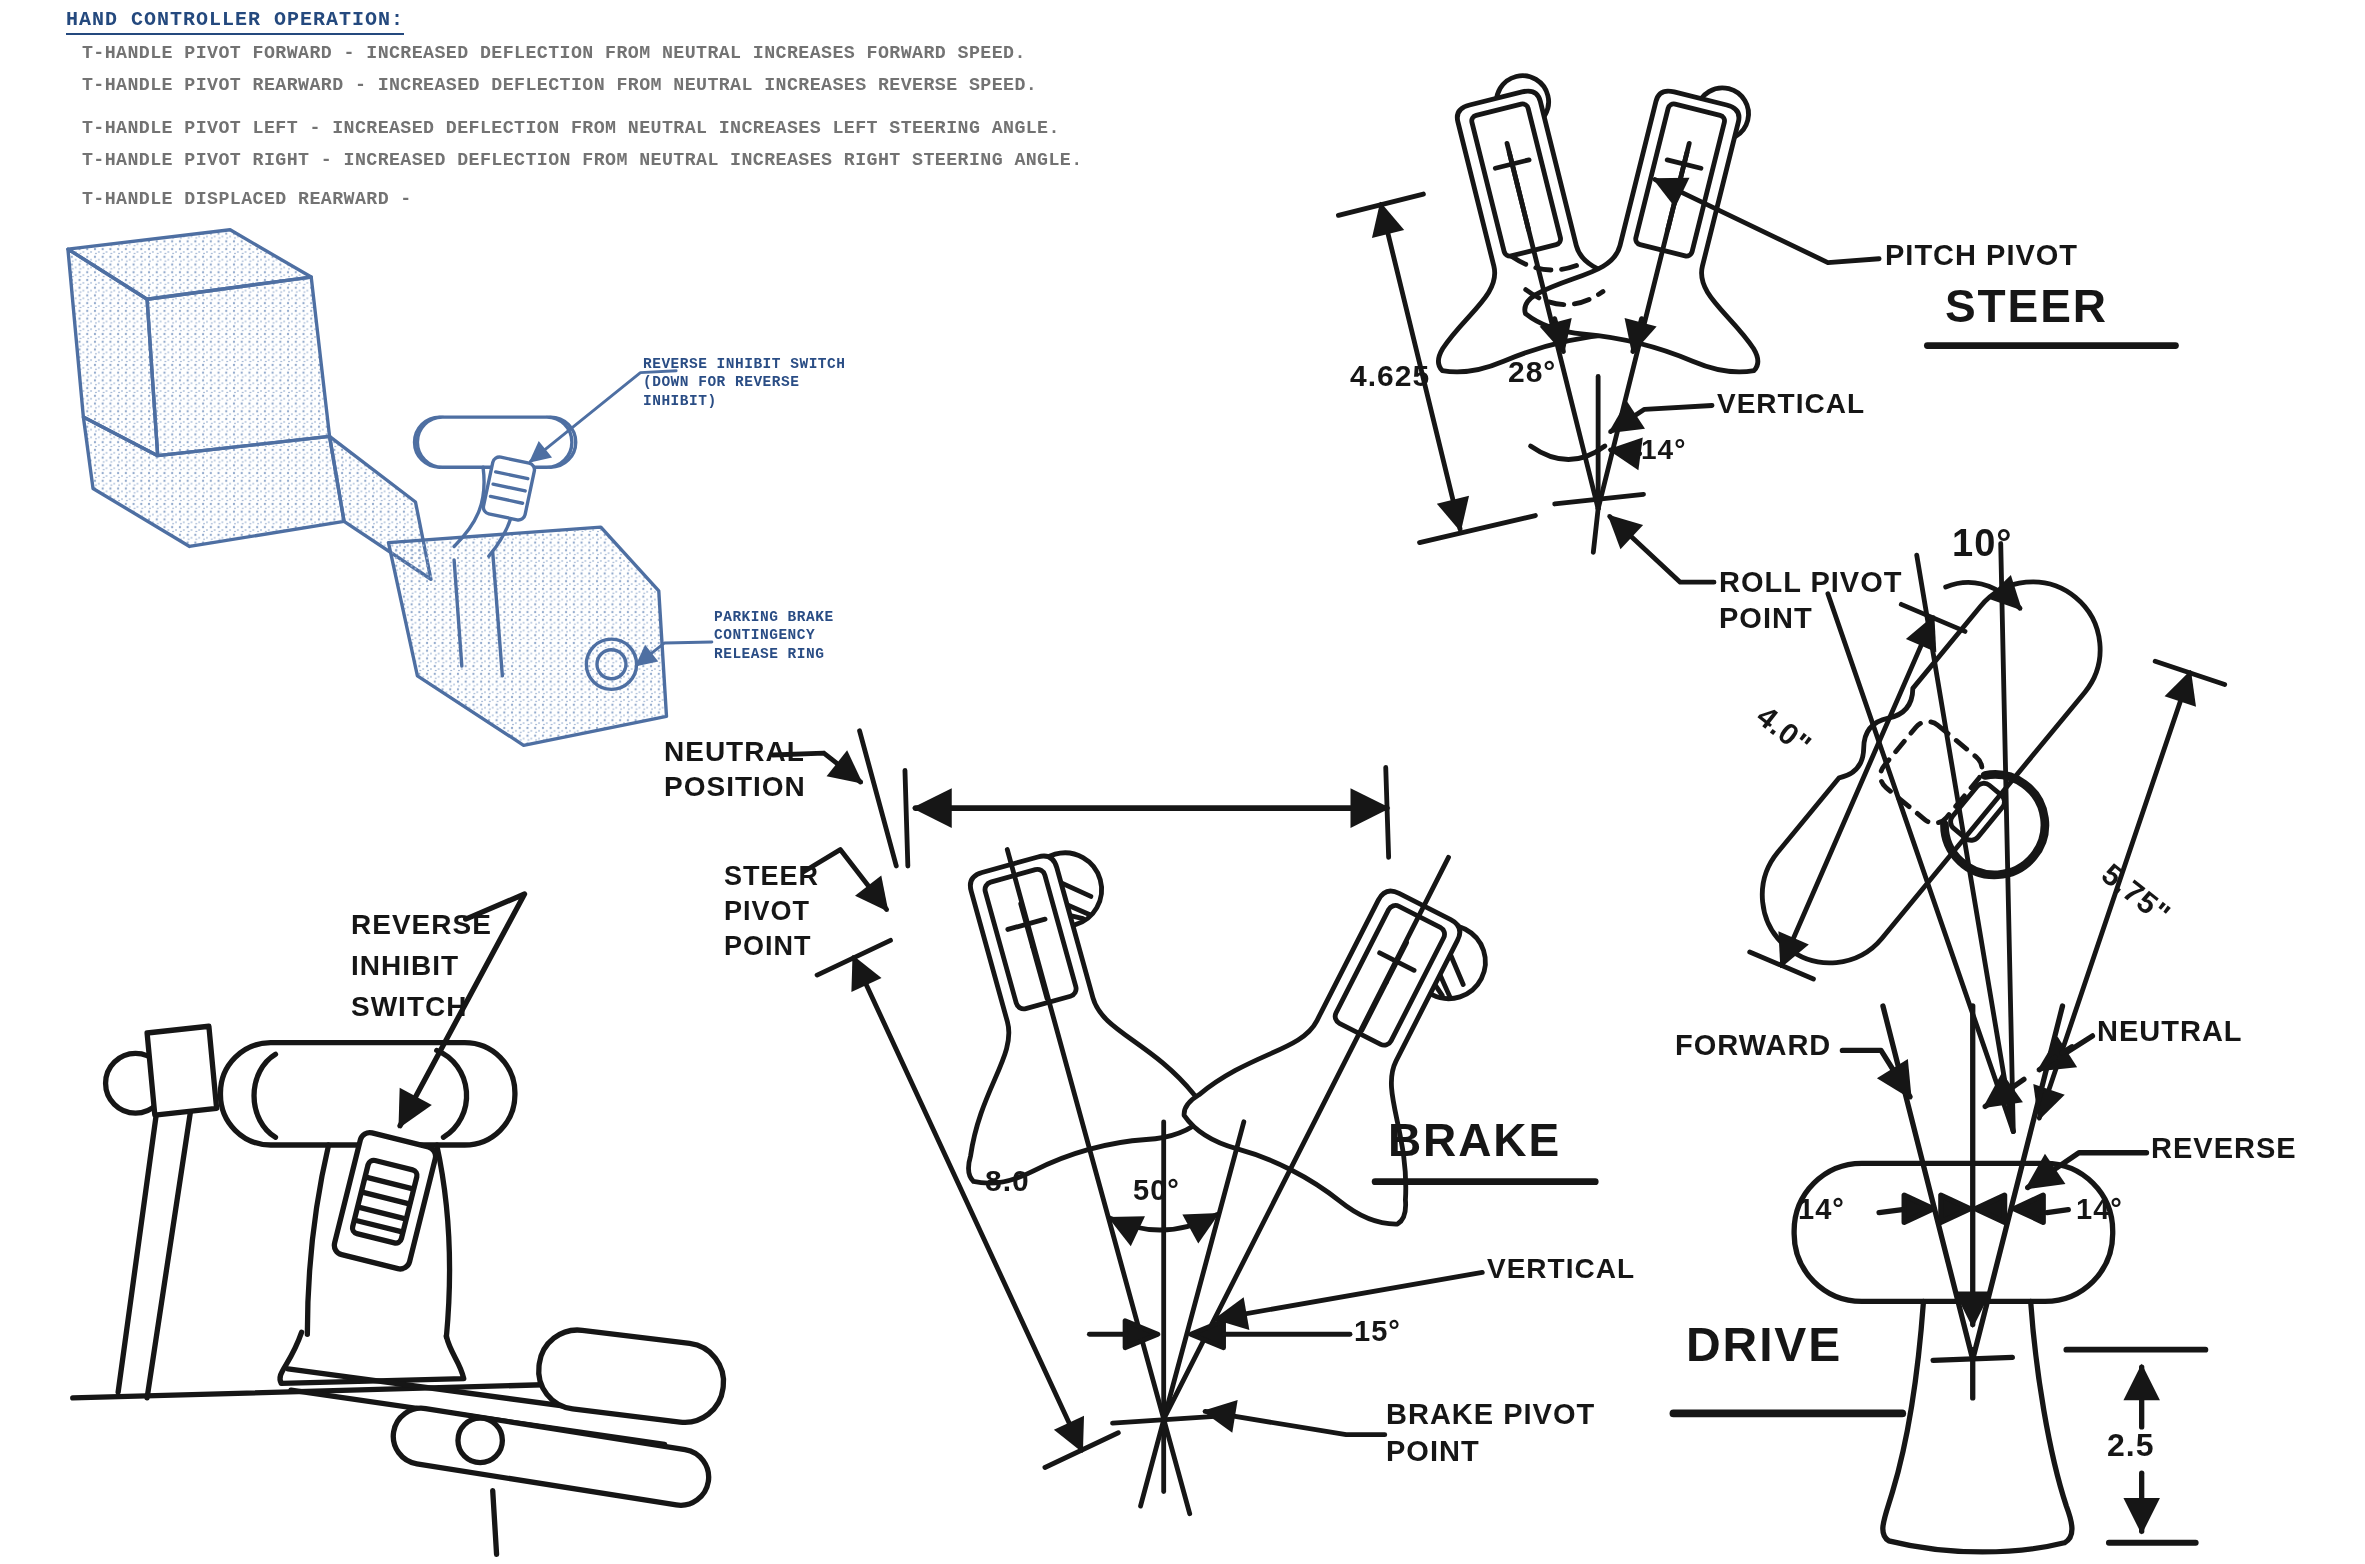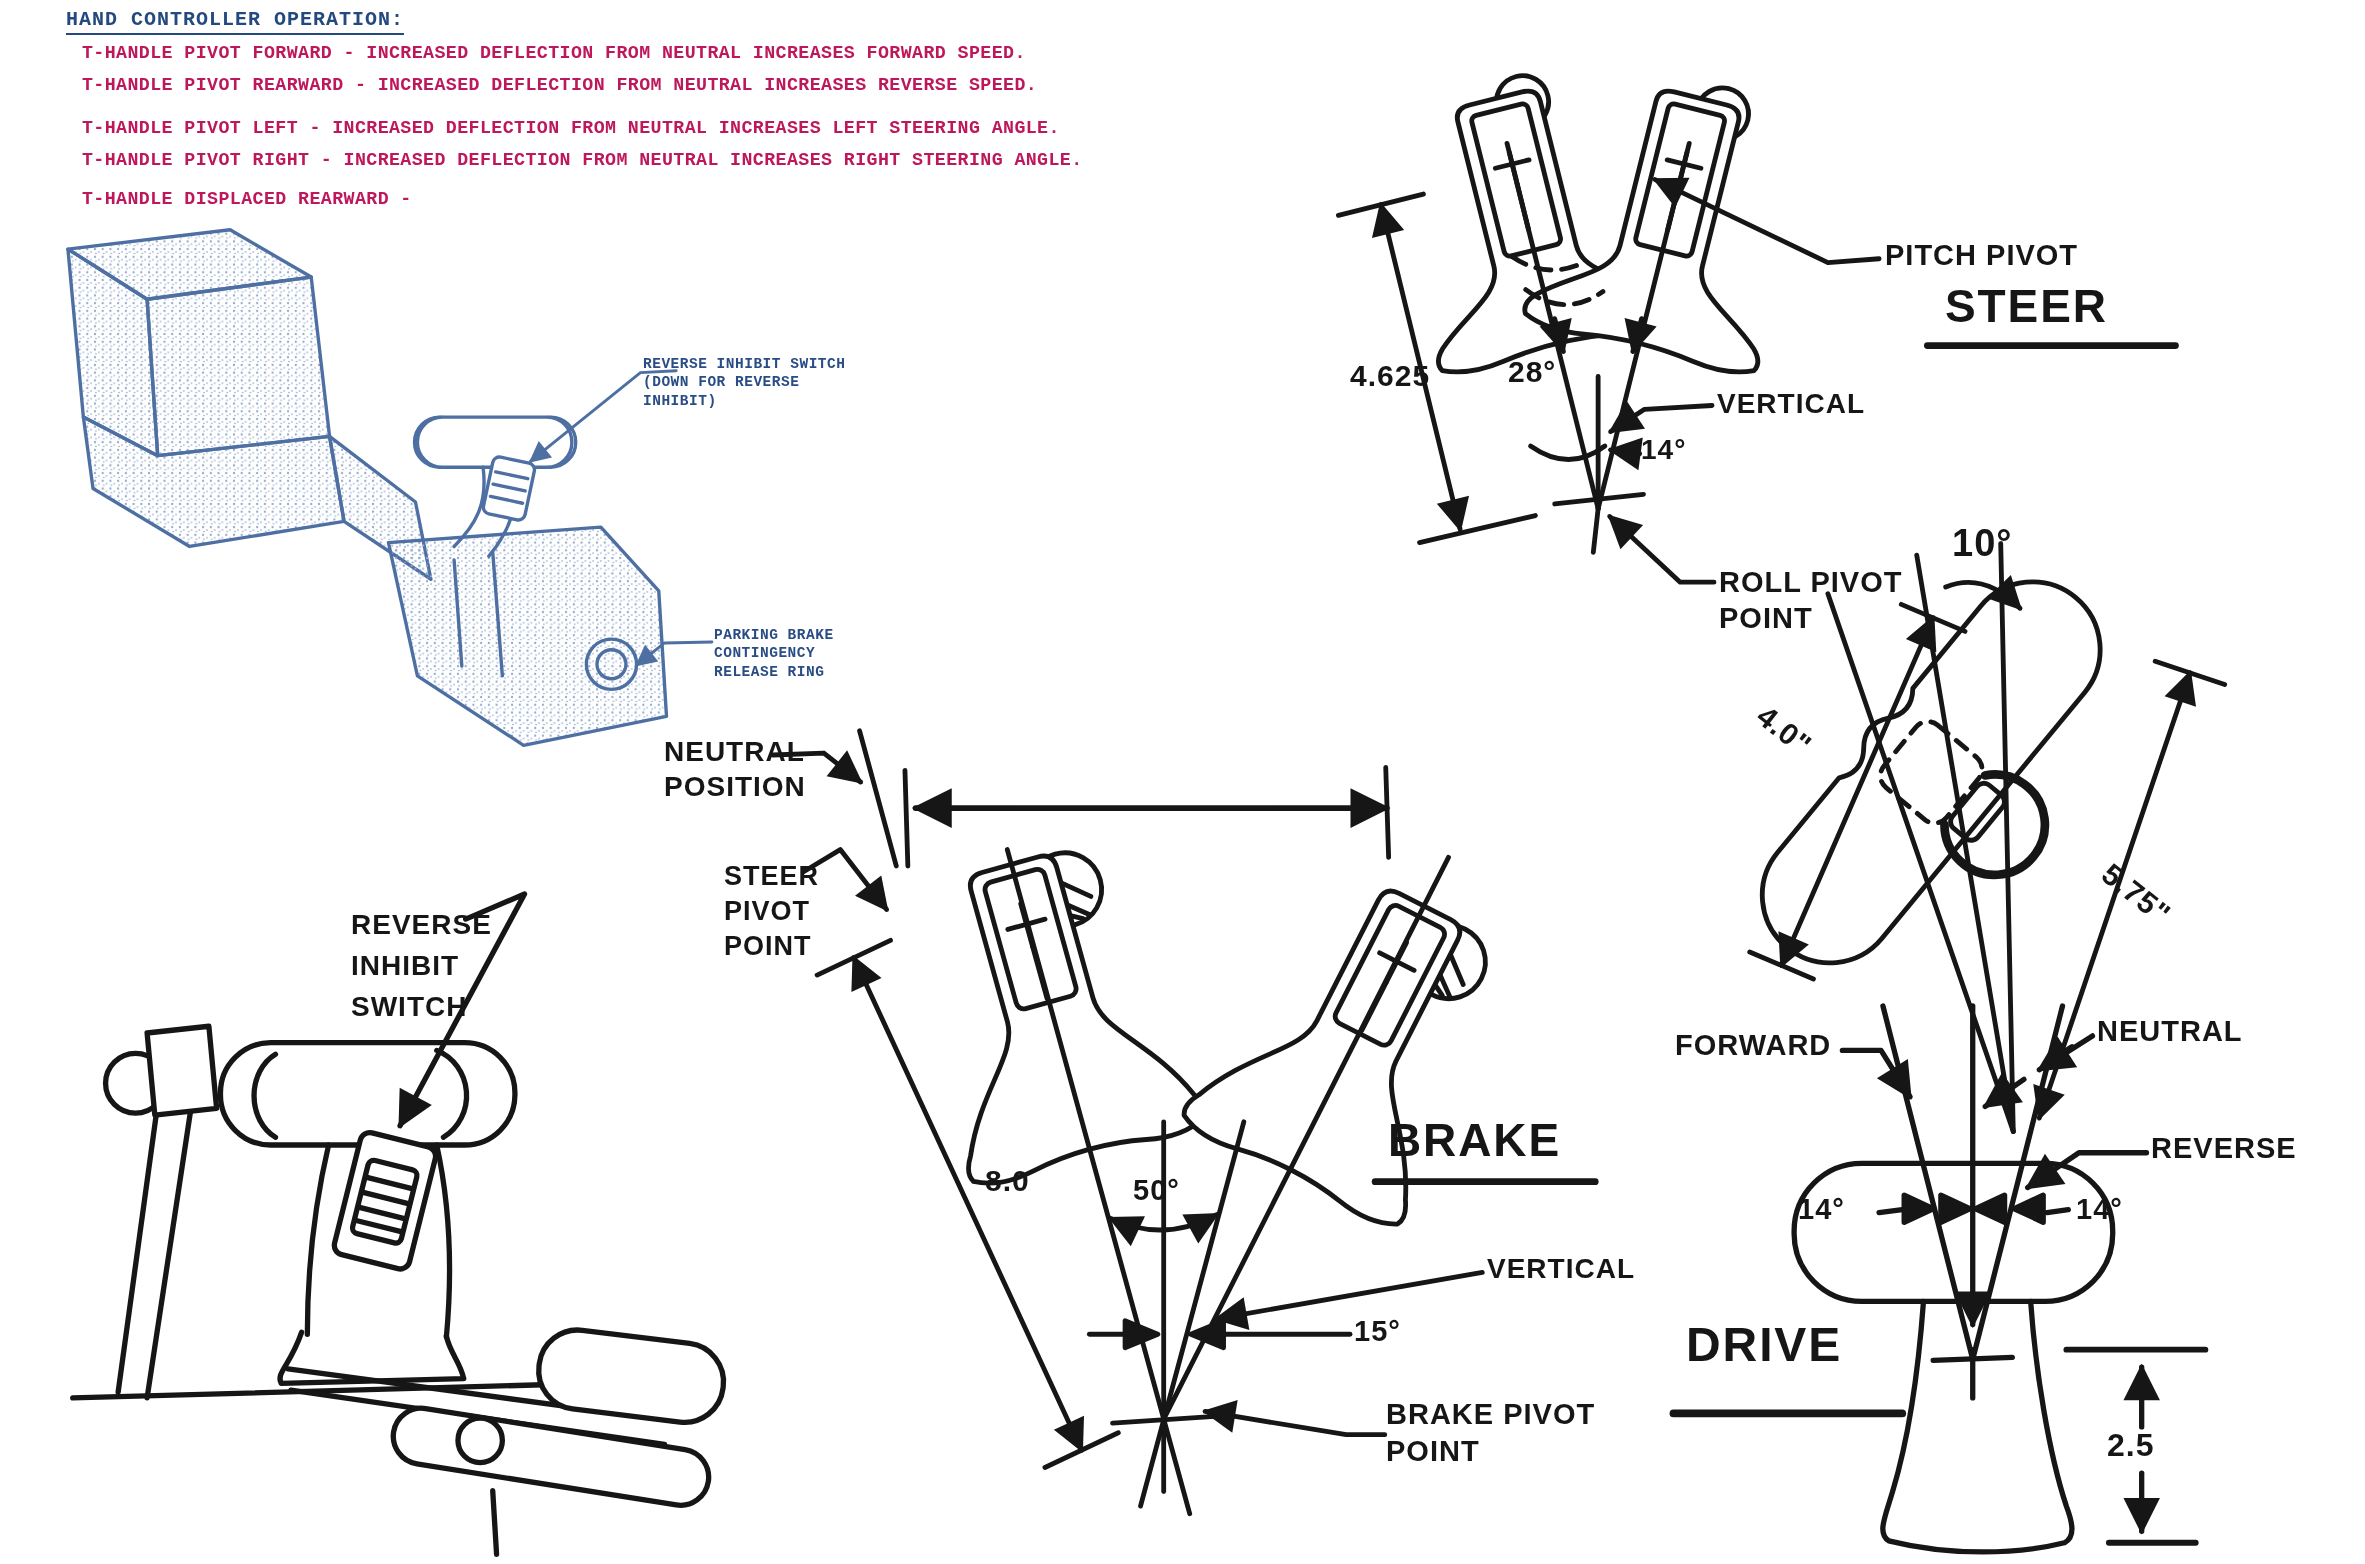--- a/index.html
+++ b/index.html
@@ -5,21 +5,21 @@
   html,body{margin:0;padding:0;background:#e8e8e8;}
   #page{position:relative;width:2366px;height:1564px;background:#ffffff;overflow:hidden;
         font-family:"Liberation Sans",sans-serif;}
   #art{position:absolute;left:0;top:0;}
   .lbl{position:absolute;font-family:"Liberation Sans",sans-serif;font-weight:bold;color:#161616;
        white-space:pre-line;line-height:1.15;letter-spacing:1px;}
   .title{letter-spacing:1.9px;}
   .rot{transform:rotate(38deg);transform-origin:0 0;}
   .note-title{position:absolute;font-family:"Liberation Mono",monospace;font-weight:bold;color:#24497e;
        font-size:20px;letter-spacing:1px;border-bottom:2.9px solid #24497e;padding-bottom:1.9px;white-space:pre;text-align:right;}
-  .note-line{position:absolute;font-family:"Liberation Mono",monospace;font-weight:bold;color:#be185d;
+  .note-line{position:absolute;font-family:"Liberation Mono",monospace;font-weight:bold;color:#737373;
        font-size:18.3px;letter-spacing:0.4px;white-space:pre;}
   .note-desc{white-space:pre-line;line-height:30px;}
   .sk-note{position:absolute;font-family:"Liberation Mono",monospace;font-weight:bold;color:#2a4d85;
        font-size:14.5px;line-height:18.3px;white-space:pre-line;letter-spacing:0.5px;}
 </style>
 </head>
 <body>
 
 <div id="page">
 
@@ -251,21 +251,21 @@
   <div class="note-title" style="left:66px;top:7.7px;">HAND CONTROLLER OPERATION:</div>
   <div class="note-line" style="left:82px;top:43px;">T-HANDLE PIVOT FORWARD - INCREASED DEFLECTION FROM NEUTRAL INCREASES FORWARD SPEED.</div>
   <div class="note-line" style="left:82px;top:75px;">T-HANDLE PIVOT REARWARD - INCREASED DEFLECTION FROM NEUTRAL INCREASES REVERSE SPEED.</div>
   <div class="note-line" style="left:82px;top:150px;">T-HANDLE PIVOT RIGHT - INCREASED DEFLECTION FROM NEUTRAL INCREASES RIGHT STEERING ANGLE.</div>
   <div class="note-line" style="left:82px;top:118px;">T-HANDLE PIVOT LEFT - INCREASED DEFLECTION FROM NEUTRAL INCREASES LEFT STEERING ANGLE.</div>
   <div class="note-line" style="left:82px;top:189px;">T-HANDLE DISPLACED REARWARD -</div>
 
   <div class="sk-note" style="left:643px;top:355px;">REVERSE INHIBIT SWITCH
 (DOWN FOR REVERSE
 INHIBIT)</div>
-  <div class="sk-note" style="left:714px;top:626px;font-family:Liberation Mono, monospace;">PARKING BRAKE
+  <div class="sk-note" style="left:714px;top:608px;font-family:Liberation Mono, monospace;">PARKING BRAKE
 CONTINGENCY
 RELEASE RING</div>
 
   <div class="lbl" style="left:351px;top:904px;font-size:28px;line-height:41px;">REVERSE
 INHIBIT
 SWITCH</div>
 
   <div class="lbl" style="left:1350px;top:359px;font-size:30px;">4.625</div>
   <div class="lbl" style="left:1508px;top:355px;font-size:30px;">28°</div>
   <div class="lbl" style="left:1641px;top:434px;font-size:28px;">14°</div>

